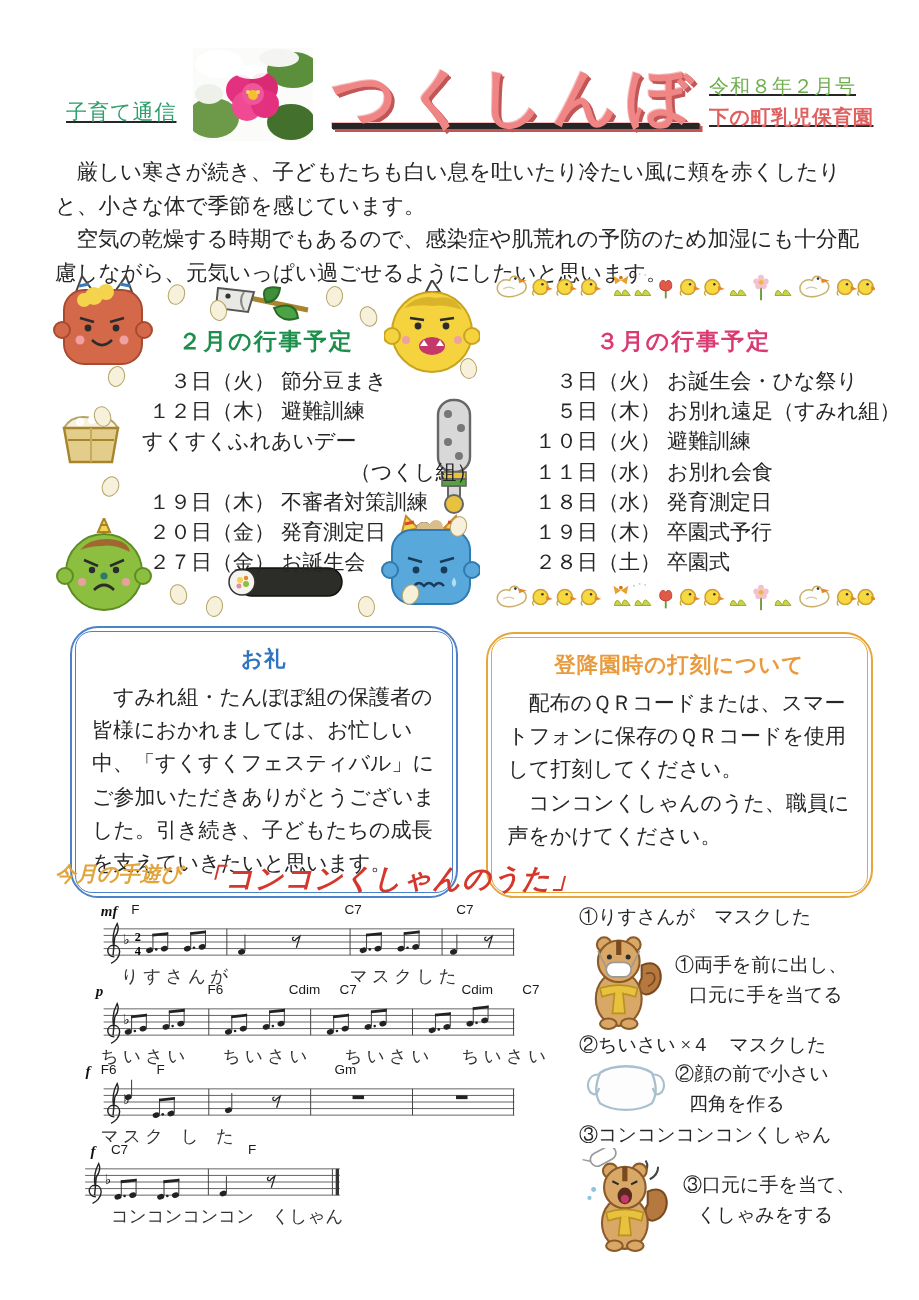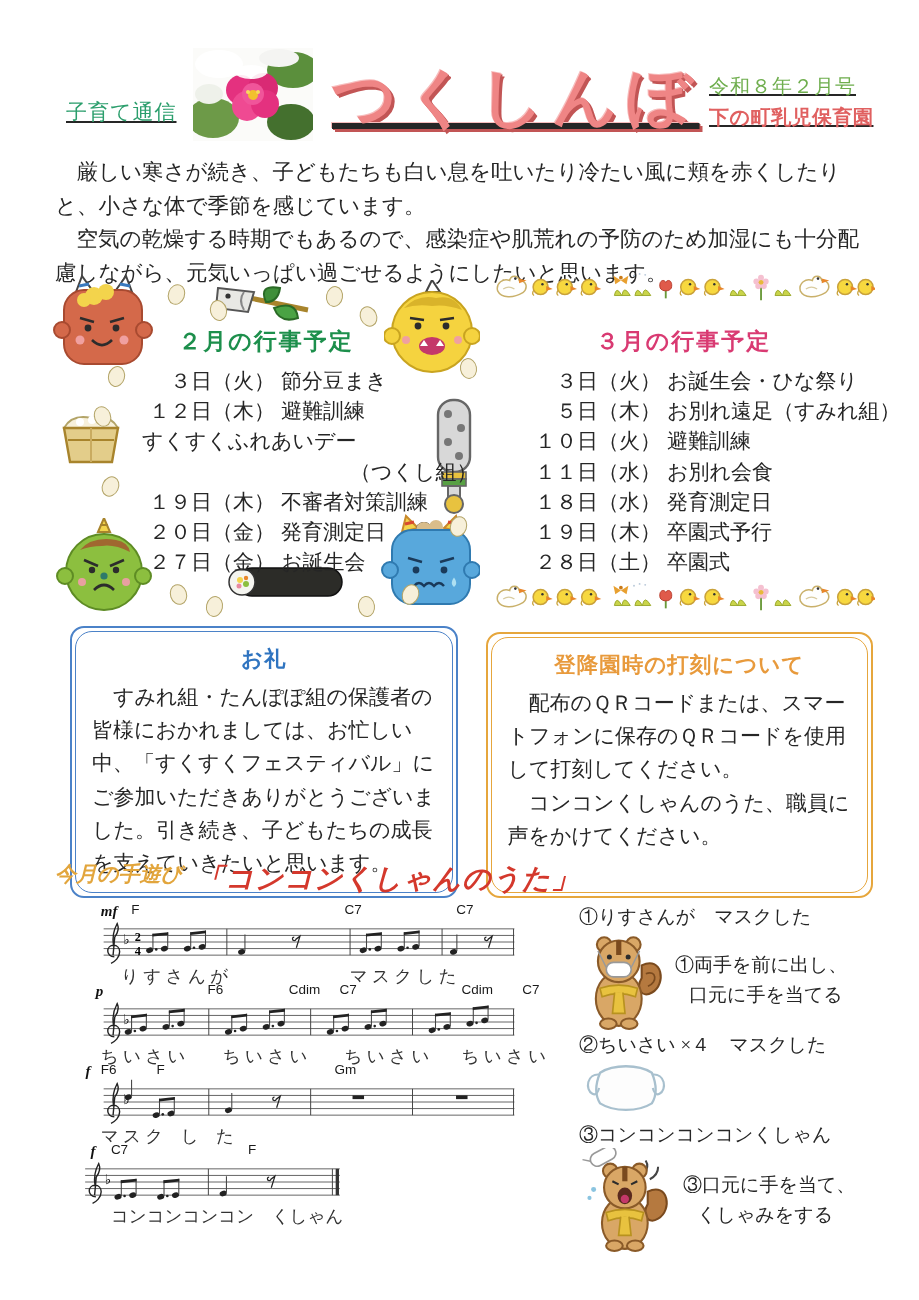--- a/index.html
+++ b/index.html
@@ -41,21 +41,21 @@
   .deco{position:absolute;}
   .bean{position:absolute;width:15px;height:19px;border-radius:50%;
       background:#f7f0da;border:1.6px solid #b3a468;}
   .duck-row{position:absolute;left:0;right:0;height:32px;}
   .duck-row.top{top:6px;}
   .duck-row.bottom{top:316px;}
   .duck-row svg{width:100%;height:100%;}
 
   
   .boxes{position:absolute;top:626px;left:70px;right:46px;display:flex;gap:28px;}
-  .box{flex:1;border-radius:14px;padding:12px 20px 16px;position:relative;min-height:188px;}
+  .box{flex:1;border-radius:28px;padding:12px 20px 16px;position:relative;min-height:188px;}
   .box::after{content:"";position:absolute;inset:3px;border-radius:17px;pointer-events:none;}
   .box.blue{border:2.5px solid #4b82c8;}
   .box.blue::after{border:1.6px solid #4b82c8;}
   .box.orange{border:2.5px solid #e6a63c;margin-top:6px;}
   .box.orange::after{border:1.6px solid #e6a63c;}
   .box-title{text-align:center;font-size:21.5px;font-weight:bold;letter-spacing:1px;margin:4px 0 8px;}
   .box.blue .box-title{color:#2f74c0;}
   .box.orange .box-title{color:#e89a3c;}
   .box-body{font-size:21px;line-height:1.58;}
   .box-body p{margin:0;}
@@ -768,20 +768,24 @@
         </div>
 
         <div class="move">
           <p class="move-head">②ちいさい ×４　マスクした</p>
           <div class="move-row">
             <svg class="illus" width="92" height="62" viewBox="0 0 96 62">
               <path d="M22 14 C36 5 62 5 76 14 C81 26 81 38 76 46 C62 55 36 55 22 46 C17 38 17 26 22 14 Z" fill="#fdfdfd" stroke="#a8c0ce" stroke-width="2.4"></path>
               <path d="M22 16 C8 14 6 32 14 36 C18 38 20 34 21 30" fill="none" stroke="#a8c0ce" stroke-width="2.2"></path>
               <path d="M76 16 C90 14 92 32 84 36 C80 38 78 34 77 30" fill="none" stroke="#a8c0ce" stroke-width="2.2"></path>
             </svg>
+            <div class="captions">
+              <div>②顔の前で小さい</div>
+              <div class="cap2">四角を作る</div>
+            </div>
           </div>
         </div>
 
         <div class="move">
           <p class="move-head">③コンコンコンコンくしゃん</p>
           <div class="move-row">
             <svg class="illus" width="100" height="104" viewBox="0 0 88 100">
               <g transform="rotate(-28 18 8)">
                 <rect x="6" y="2" width="26" height="13" rx="6.5" fill="#fff" stroke="#999" stroke-width="1.6"></rect>
                 <path d="M6 7 L0 2 M32 7 L38 2" stroke="#999" stroke-width="1.4"></path>

